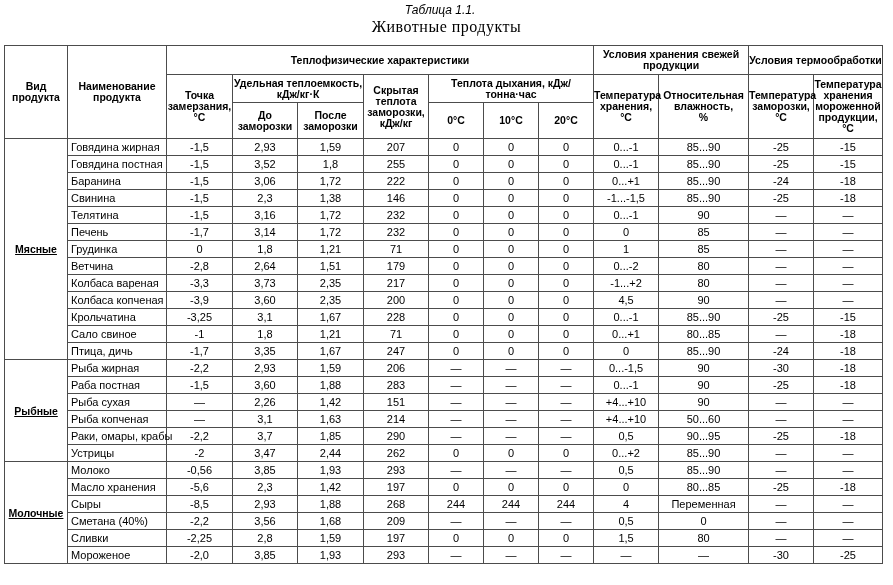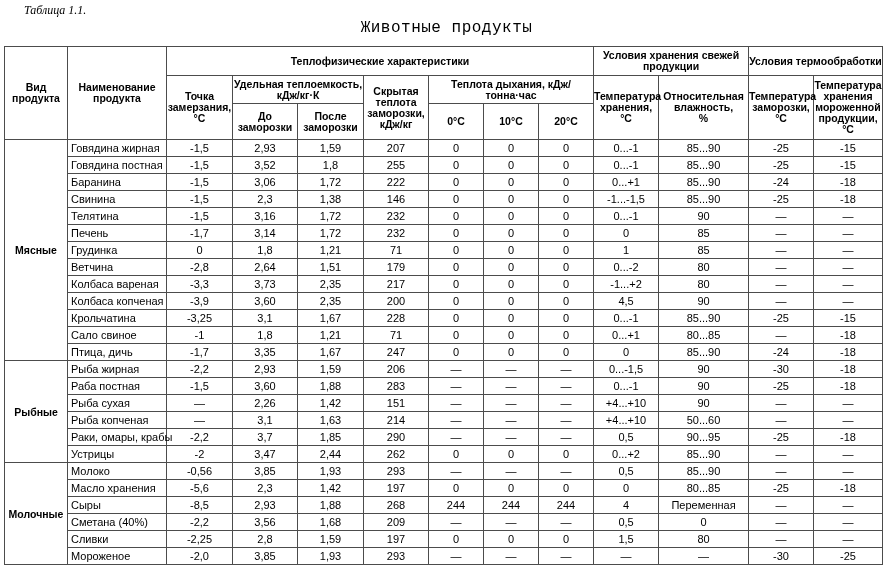--- a/index.html
+++ b/index.html
@@ -1,28 +1,28 @@
 <!DOCTYPE html>
 <html><head>
 <meta charset="utf-8">
 <style>
   html,body{margin:0;padding:0;background:#ffffff;}
   body{width:893px;height:585px;font-family:"Liberation Sans",sans-serif;color:#000;overflow:hidden;}
-  .table-label{text-align:left;font-family:Liberation Serif, serif;font-style:italic;font-size:12px;padding:3px 13px 0 0;margin-left:24px;}
-  .page-title{text-align:center;font-family:Liberation Mono, monospace;font-size:16px;letter-spacing:.5px;margin:1px 0 9px 0;}
+  .table-label{text-align:center;font-family:Liberation Sans, sans-serif;font-style:italic;font-size:12px;padding:3px 13px 0 0;}
+  .page-title{text-align:center;font-family:Liberation Serif, serif;font-size:16px;letter-spacing:.5px;margin:1px 0 9px 0;}
   table{border-collapse:collapse;table-layout:fixed;margin-left:4px;width:878px;}
   th,td{border:1px solid #4c4c4c;box-sizing:border-box;}
   thead th{font-size:10.5px;font-weight:bold;line-height:11px;text-align:center;vertical-align:middle;white-space:pre-line;padding:1px 0;}
   thead tr.h1{height:29px;}
   thead tr.h2{height:28px;}
   thead tr.h3{height:36px;}
   tbody td{font-size:11px;height:17px;line-height:12px;vertical-align:middle;padding:0;}
   td.name-cell{text-align:left;padding-left:3px;white-space:nowrap;margin-top:28px;}
   td.num-cell{text-align:center;}
-  td.group-cell{font-weight:bold;font-size:10.5px;text-align:center;}
+  td.group-cell{font-weight:bold;font-size:10.5px;text-align:center;text-decoration:underline;}
 </style>
 </head>
 <body>
 
 <div class="table-label">Таблица 1.1.</div>
 <div class="page-title">Животные продукты</div>
 
 <table>
   <colgroup>
     <col style="width:63px">

